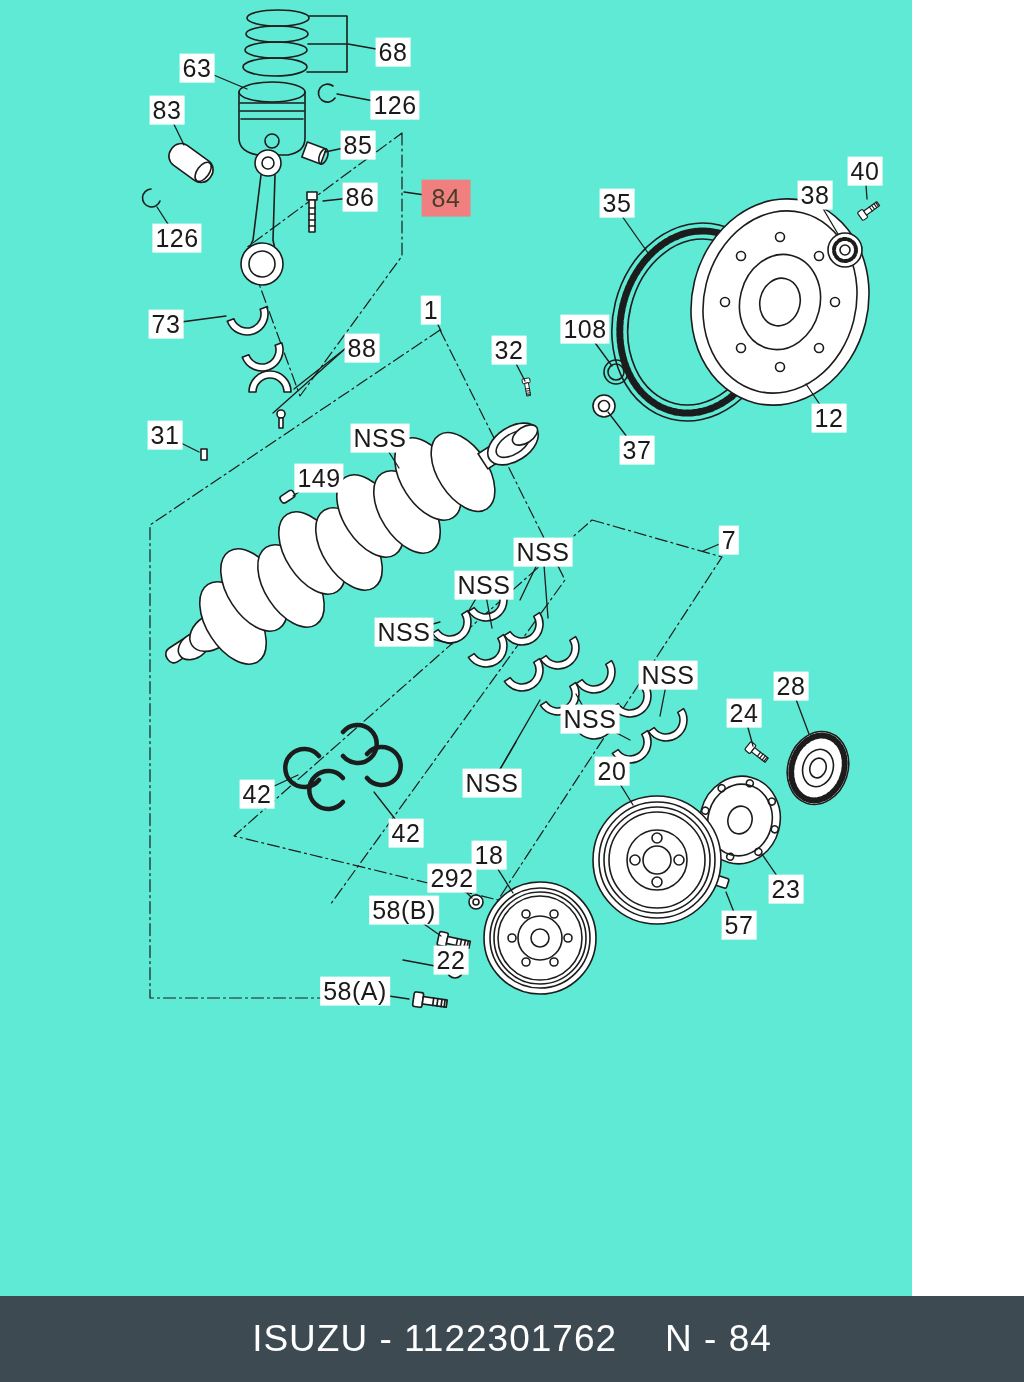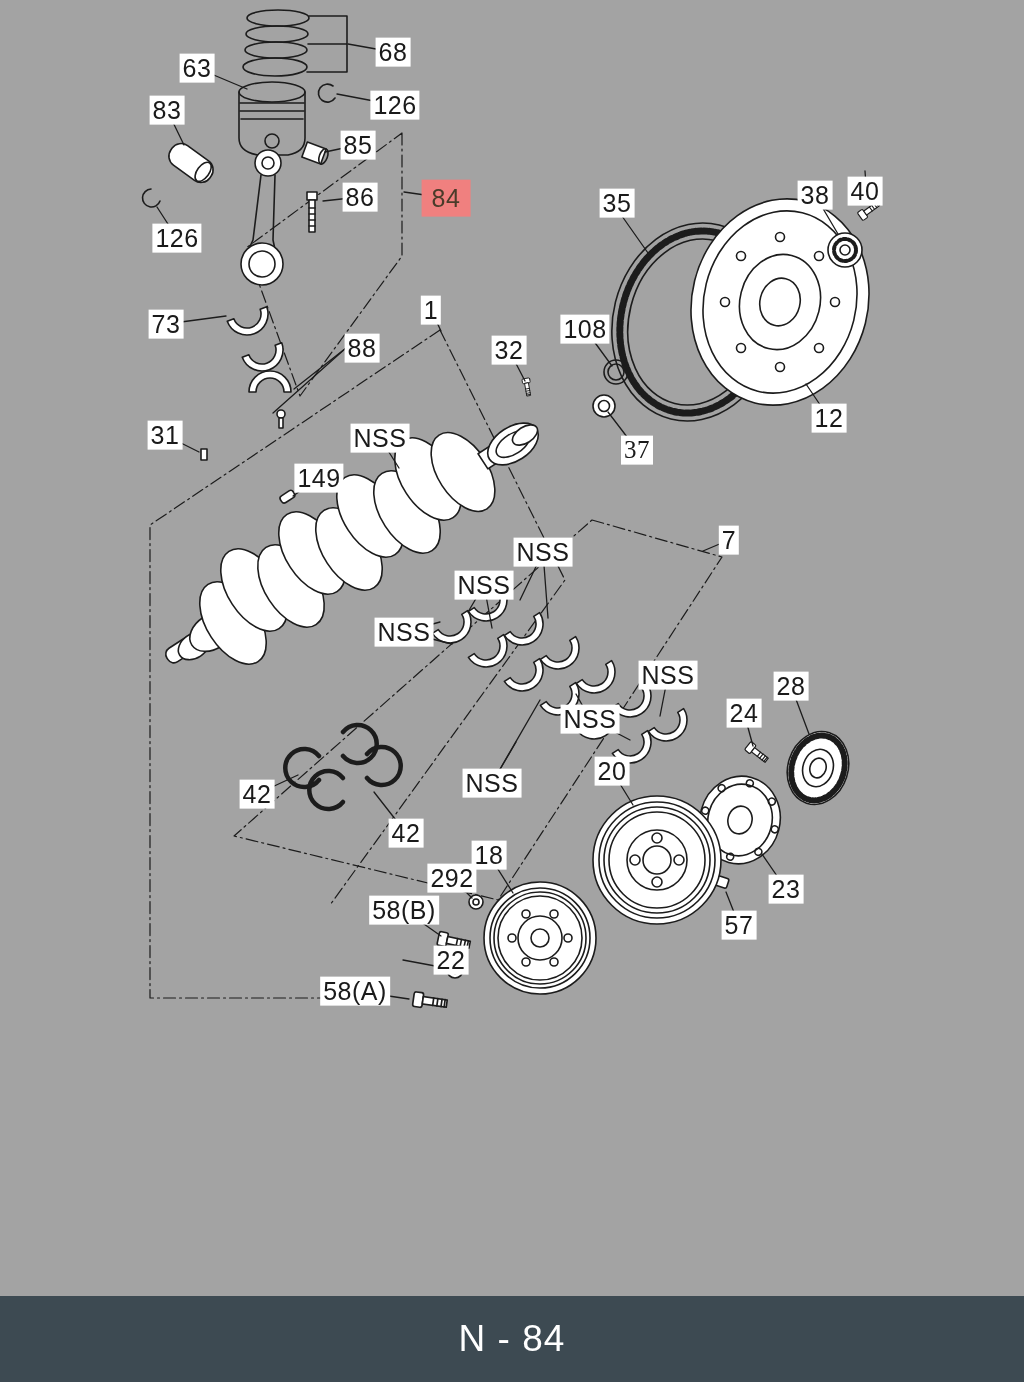--- a/index.html
+++ b/index.html
@@ -1,18 +1,18 @@
 <!DOCTYPE html>
 <html style="--highlight-bg: #f0807f; --footer-bg: #3d4a52; --footer-text: #ffffff; --line: #1c1c1c;"><head>
 <meta charset="utf-8">
 <style>
   *{margin:0;padding:0;box-sizing:border-box}
   html,body{width:1024px;height:1382px}
   body{background:#fff;font-family:"Liberation Sans",sans-serif;position:relative;overflow:hidden}
-  .diagram{position:absolute;left:0;top:0;width:1024px;height:1296px;background:#a3a3a3}
+  .diagram{position:absolute;left:0;top:0;width:912px;height:1296px;background:#5eead4}
   #diagram-svg{position:absolute;left:0;top:0}
   #leader-layer line{stroke:var(--line,#1c1c1c);stroke-width:1.3}
   .part-label{position:absolute;transform:translate(-50%,-50%);font-size:25px;color:#1a1a1a;
     background:#fff;padding:0 3px;white-space:nowrap;line-height:1.15;letter-spacing:.5px}
   .part-label.highlight{background:var(--highlight-bg,#f08080);padding:4px 10px;color:#4a3b2a}
   .footer{position:absolute;left:0;bottom:0;width:1024px;height:86px;background:var(--footer-bg,#3d4a52);
     color:var(--footer-text,#fff);display:flex;align-items:center;justify-content:center;gap:48px;
     font-size:37px;letter-spacing:1px}
 </style>
 </head>
@@ -310,23 +310,23 @@
       <div class="part-label" style="left: 360px; top: 197px;">86</div>
       <div class="part-label highlight" style="left: 446px; top: 198px;">84</div>
       <div class="part-label" style="left: 177px; top: 238px;">126</div>
       <div class="part-label" style="left: 166px; top: 324px;">73</div>
       <div class="part-label" style="left: 362px; top: 348px;">88</div>
       <div class="part-label" style="left: 431px; top: 310px;">1</div>
       <div class="part-label" style="left: 509px; top: 350px;">32</div>
       <div class="part-label" style="left: 585px; top: 329px;">108</div>
       <div class="part-label" style="left: 617px; top: 203px;">35</div>
       <div class="part-label" style="left: 815px; top: 195px;">38</div>
-      <div class="part-label" style="left: 865px; top: 171px; margin-top: 20px;">40</div>
+      <div class="part-label" style="left: 865px; top: 171px;">40</div>
       <div class="part-label" style="left: 829px; top: 418px;">12</div>
-      <div class="part-label" style="left: 637px; top: 450px; font-family: Liberation Serif, serif;">37</div>
+      <div class="part-label" style="left: 637px; top: 450px;">37</div>
       <div class="part-label" style="left: 165px; top: 435px;">31</div>
       <div class="part-label" style="left: 380px; top: 438px;">NSS</div>
       <div class="part-label" style="left: 319px; top: 478px;">149</div>
       <div class="part-label" style="left: 543px; top: 552px;">NSS</div>
       <div class="part-label" style="left: 484px; top: 585px;">NSS</div>
       <div class="part-label" style="left: 404px; top: 632px;">NSS</div>
       <div class="part-label" style="left: 729px; top: 540px;">7</div>
       <div class="part-label" style="left: 668px; top: 675px;">NSS</div>
       <div class="part-label" style="left: 590px; top: 719px;">NSS</div>
       <div class="part-label" style="left: 791px; top: 686px;">28</div>
@@ -339,14 +339,15 @@
       <div class="part-label" style="left: 452px; top: 878px;">292</div>
       <div class="part-label" style="left: 786px; top: 889px;">23</div>
       <div class="part-label" style="left: 404px; top: 910px;">58(B)</div>
       <div class="part-label" style="left: 739px; top: 925px;">57</div>
       <div class="part-label" style="left: 403px; top: 960px; margin-left: 48px;">22</div>
       <div class="part-label" style="left: 355px; top: 991px;">58(A)</div>
     </div>
 </div>
 
 <footer class="footer">
+  <span>ISUZU - 1122301762</span>
   <span>N - 84</span>
 </footer>
 
 </body></html>

